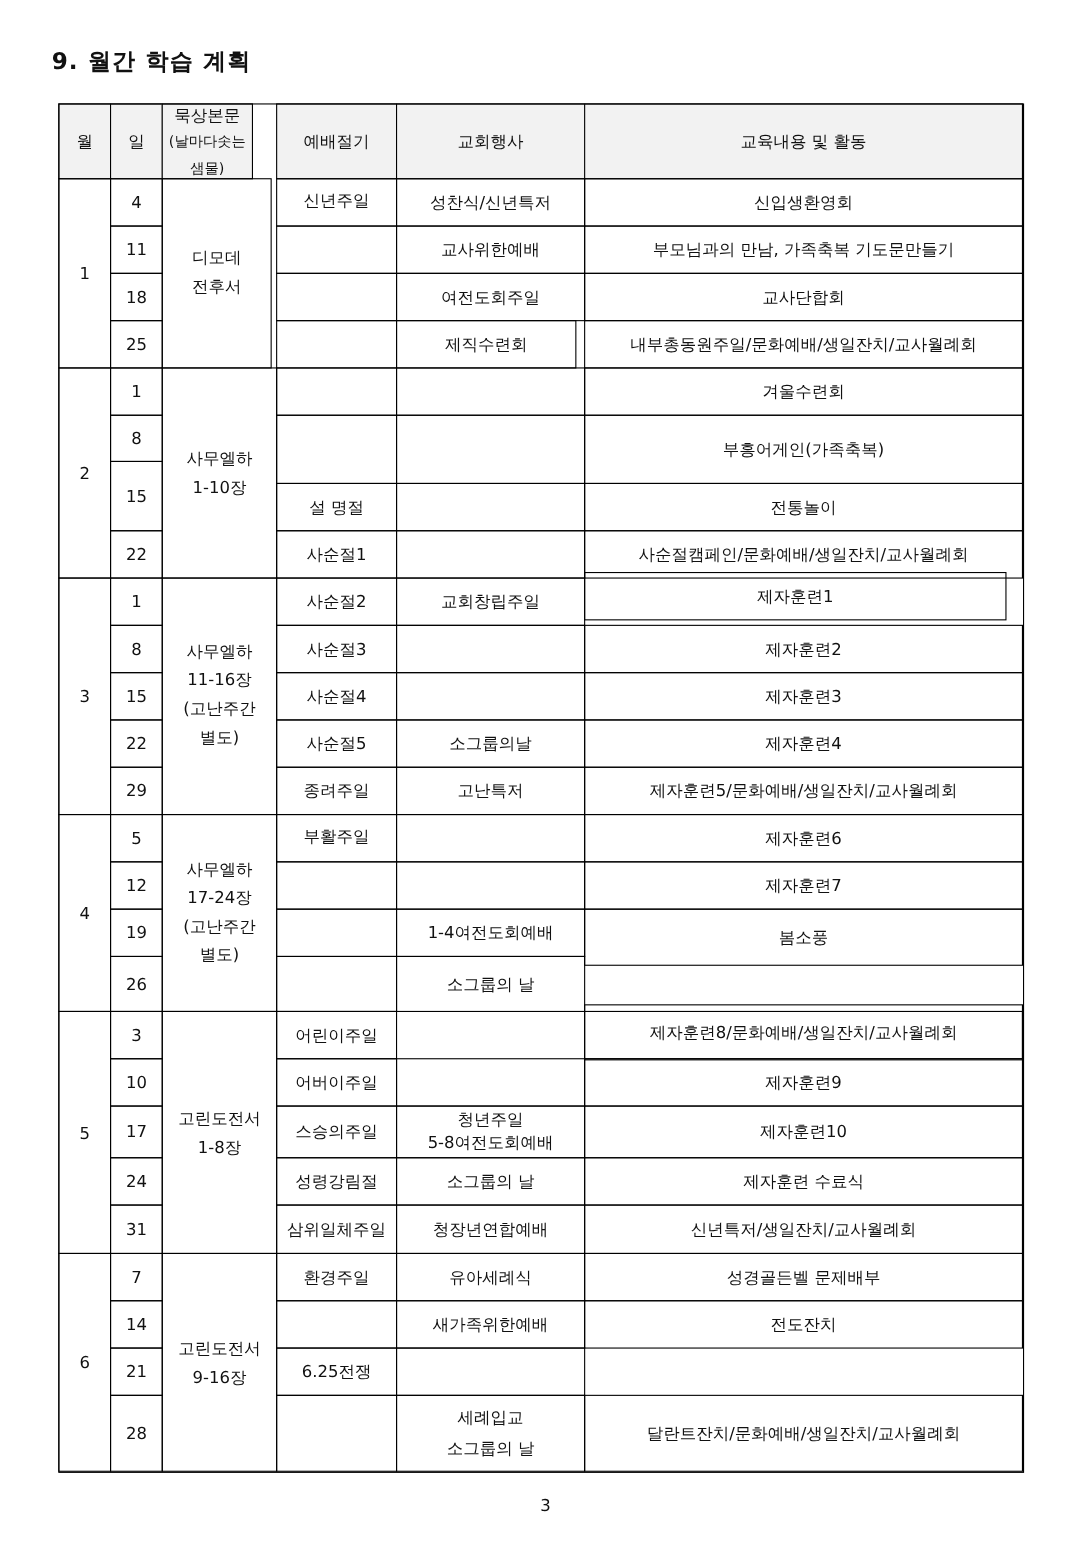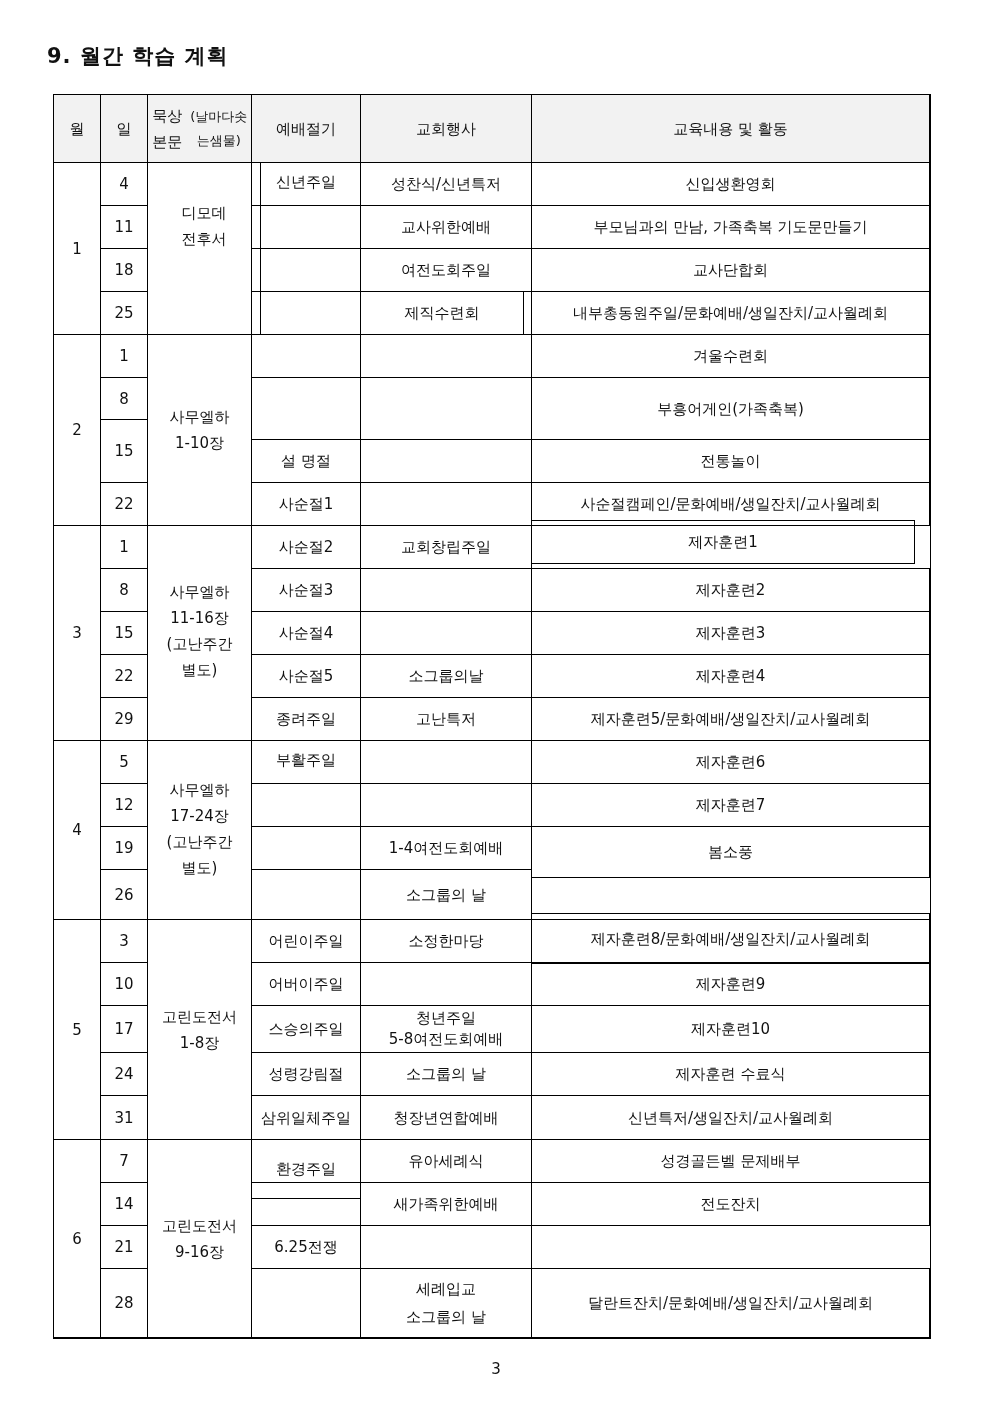--- a/index.html
+++ b/index.html
@@ -17,36 +17,36 @@
 </style>
 </head>
 <body>
 
 <div class="title">9. 월간 학습 계획</div>
 
 <div class="grid">
 
   <div class="cell hdr" style="left:0;top:0;width:48px;height:69px">월</div>
   <div class="cell hdr" style="left:47px;top:0;width:48px;height:69px">일</div>
-  <div class="cell hdr" style="left:94px;top:0;width:105px;height:69px;flex-direction:row">
+  <div class="cell hdr" style="left:94px;top:0;width:83px;height:69px;flex-direction:column">
     <span>묵상본문</span>
     <span class="hdr-small">(날마다솟는샘물)</span>
   </div>
   <div class="cell hdr" style="left:198px;top:0;width:110px;height:69px">예배절기</div>
   <div class="cell hdr" style="left:307px;top:0;width:172px;height:69px">교회행사</div>
   <div class="cell hdr" style="left:478px;top:0;width:399px;height:69px">교육내용 및 활동</div>
 
   <div class="cell" style="left:0;top:68px;width:48px;height:173px">1</div>
   <div class="cell" style="left:0;top:240px;width:48px;height:192px">2</div>
   <div class="cell" style="left:0;top:431px;width:48px;height:216px">3</div>
   <div class="cell" style="left:0;top:646px;width:48px;height:180px">4</div>
   <div class="cell" style="left:0;top:825px;width:48px;height:221px">5</div>
   <div class="cell" style="left:0;top:1045px;width:48px;height:199px">6</div>
 
-  <div class="cell" style="left:94px;top:68px;width:114px;height:173px;align-items:flex-start;padding-top:37px">디모데
+  <div class="cell" style="left:94px;top:68px;width:100px;height:173px;align-items:flex-start;padding-top:58px">디모데
 전후서</div>
   <div class="cell" style="left:94px;top:240px;width:105px;height:192px">사무엘하
 1-10장</div>
   <div class="cell" style="left:94px;top:431px;width:105px;height:216px;align-items:flex-start;padding-top:53px">사무엘하
 11-16장
 (고난주간
 별도)</div>
   <div class="cell" style="left:94px;top:646px;width:105px;height:180px;align-items:flex-start;padding-top:36px">사무엘하
 17-24장
 (고난주간
@@ -136,21 +136,20 @@
   <div class="cell" style="left:307px;top:732px;width:172px;height:44px">1-4여전도회예배</div>
   <div class="cell" style="left:478px;top:732px;width:399px;height:52px">봄소풍</div>
 
   <div class="cell" style="left:47px;top:775px;width:48px;height:51px">26</div>
   <div class="cell" style="left:198px;top:775px;width:110px;height:51px"></div>
   <div class="cell" style="left:307px;top:775px;width:172px;height:51px">소그룹의 날</div>
   <div class="cell" style="left:478px;top:819px;width:399px;height:51px">제자훈련8/문화예배/생일잔치/교사월례회</div>
 
   <div class="cell" style="left:47px;top:825px;width:48px;height:44px">3</div>
   <div class="cell" style="left:198px;top:825px;width:110px;height:44px">어린이주일</div>
-  <div class="cell" style="left:307px;top:825px;width:172px;height:44px">소정한마당</div>
   <div class="cell" style="left:478px;top:825px;width:399px;height:44px"></div>
 
   <div class="cell" style="left:47px;top:868px;width:48px;height:44px">10</div>
   <div class="cell" style="left:198px;top:868px;width:110px;height:44px">어버이주일</div>
   <div class="cell" style="left:307px;top:868px;width:172px;height:44px"></div>
   <div class="cell" style="left:478px;top:868px;width:399px;height:44px">제자훈련9</div>
 
   <div class="cell" style="left:47px;top:911px;width:48px;height:48px">17</div>
   <div class="cell" style="left:198px;top:911px;width:110px;height:48px">스승의주일</div>
   <div class="cell" style="left:307px;top:911px;width:172px;height:48px;line-height:21px">청년주일
@@ -161,21 +160,21 @@
   <div class="cell" style="left:198px;top:958px;width:110px;height:44px">성령강림절</div>
   <div class="cell" style="left:307px;top:958px;width:172px;height:44px">소그룹의 날</div>
   <div class="cell" style="left:478px;top:958px;width:399px;height:44px">제자훈련 수료식</div>
 
   <div class="cell" style="left:47px;top:1001px;width:48px;height:45px">31</div>
   <div class="cell" style="left:198px;top:1001px;width:110px;height:45px">삼위일체주일</div>
   <div class="cell" style="left:307px;top:1001px;width:172px;height:45px">청장년연합예배</div>
   <div class="cell" style="left:478px;top:1001px;width:399px;height:45px">신년특저/생일잔치/교사월례회</div>
 
   <div class="cell" style="left:47px;top:1045px;width:48px;height:44px">7</div>
-  <div class="cell" style="left:198px;top:1045px;width:110px;height:60px">환경주일</div>
+  <div class="cell" style="left:198px;top:1045px;width:110px;height:44px">환경주일</div>
   <div class="cell" style="left:307px;top:1045px;width:172px;height:44px">유아세례식</div>
   <div class="cell" style="left:478px;top:1045px;width:399px;height:44px">성경골든벨 문제배부</div>
 
   <div class="cell" style="left:47px;top:1088px;width:48px;height:44px">14</div>
   <div class="cell" style="left:198px;top:1088px;width:110px;height:44px"></div>
   <div class="cell" style="left:307px;top:1088px;width:172px;height:44px">새가족위한예배</div>
   <div class="cell" style="left:478px;top:1088px;width:399px;height:44px">전도잔치</div>
 
   <div class="cell" style="left:47px;top:1131px;width:48px;height:44px">21</div>
   <div class="cell" style="left:198px;top:1131px;width:110px;height:44px">6.25전쟁</div>

